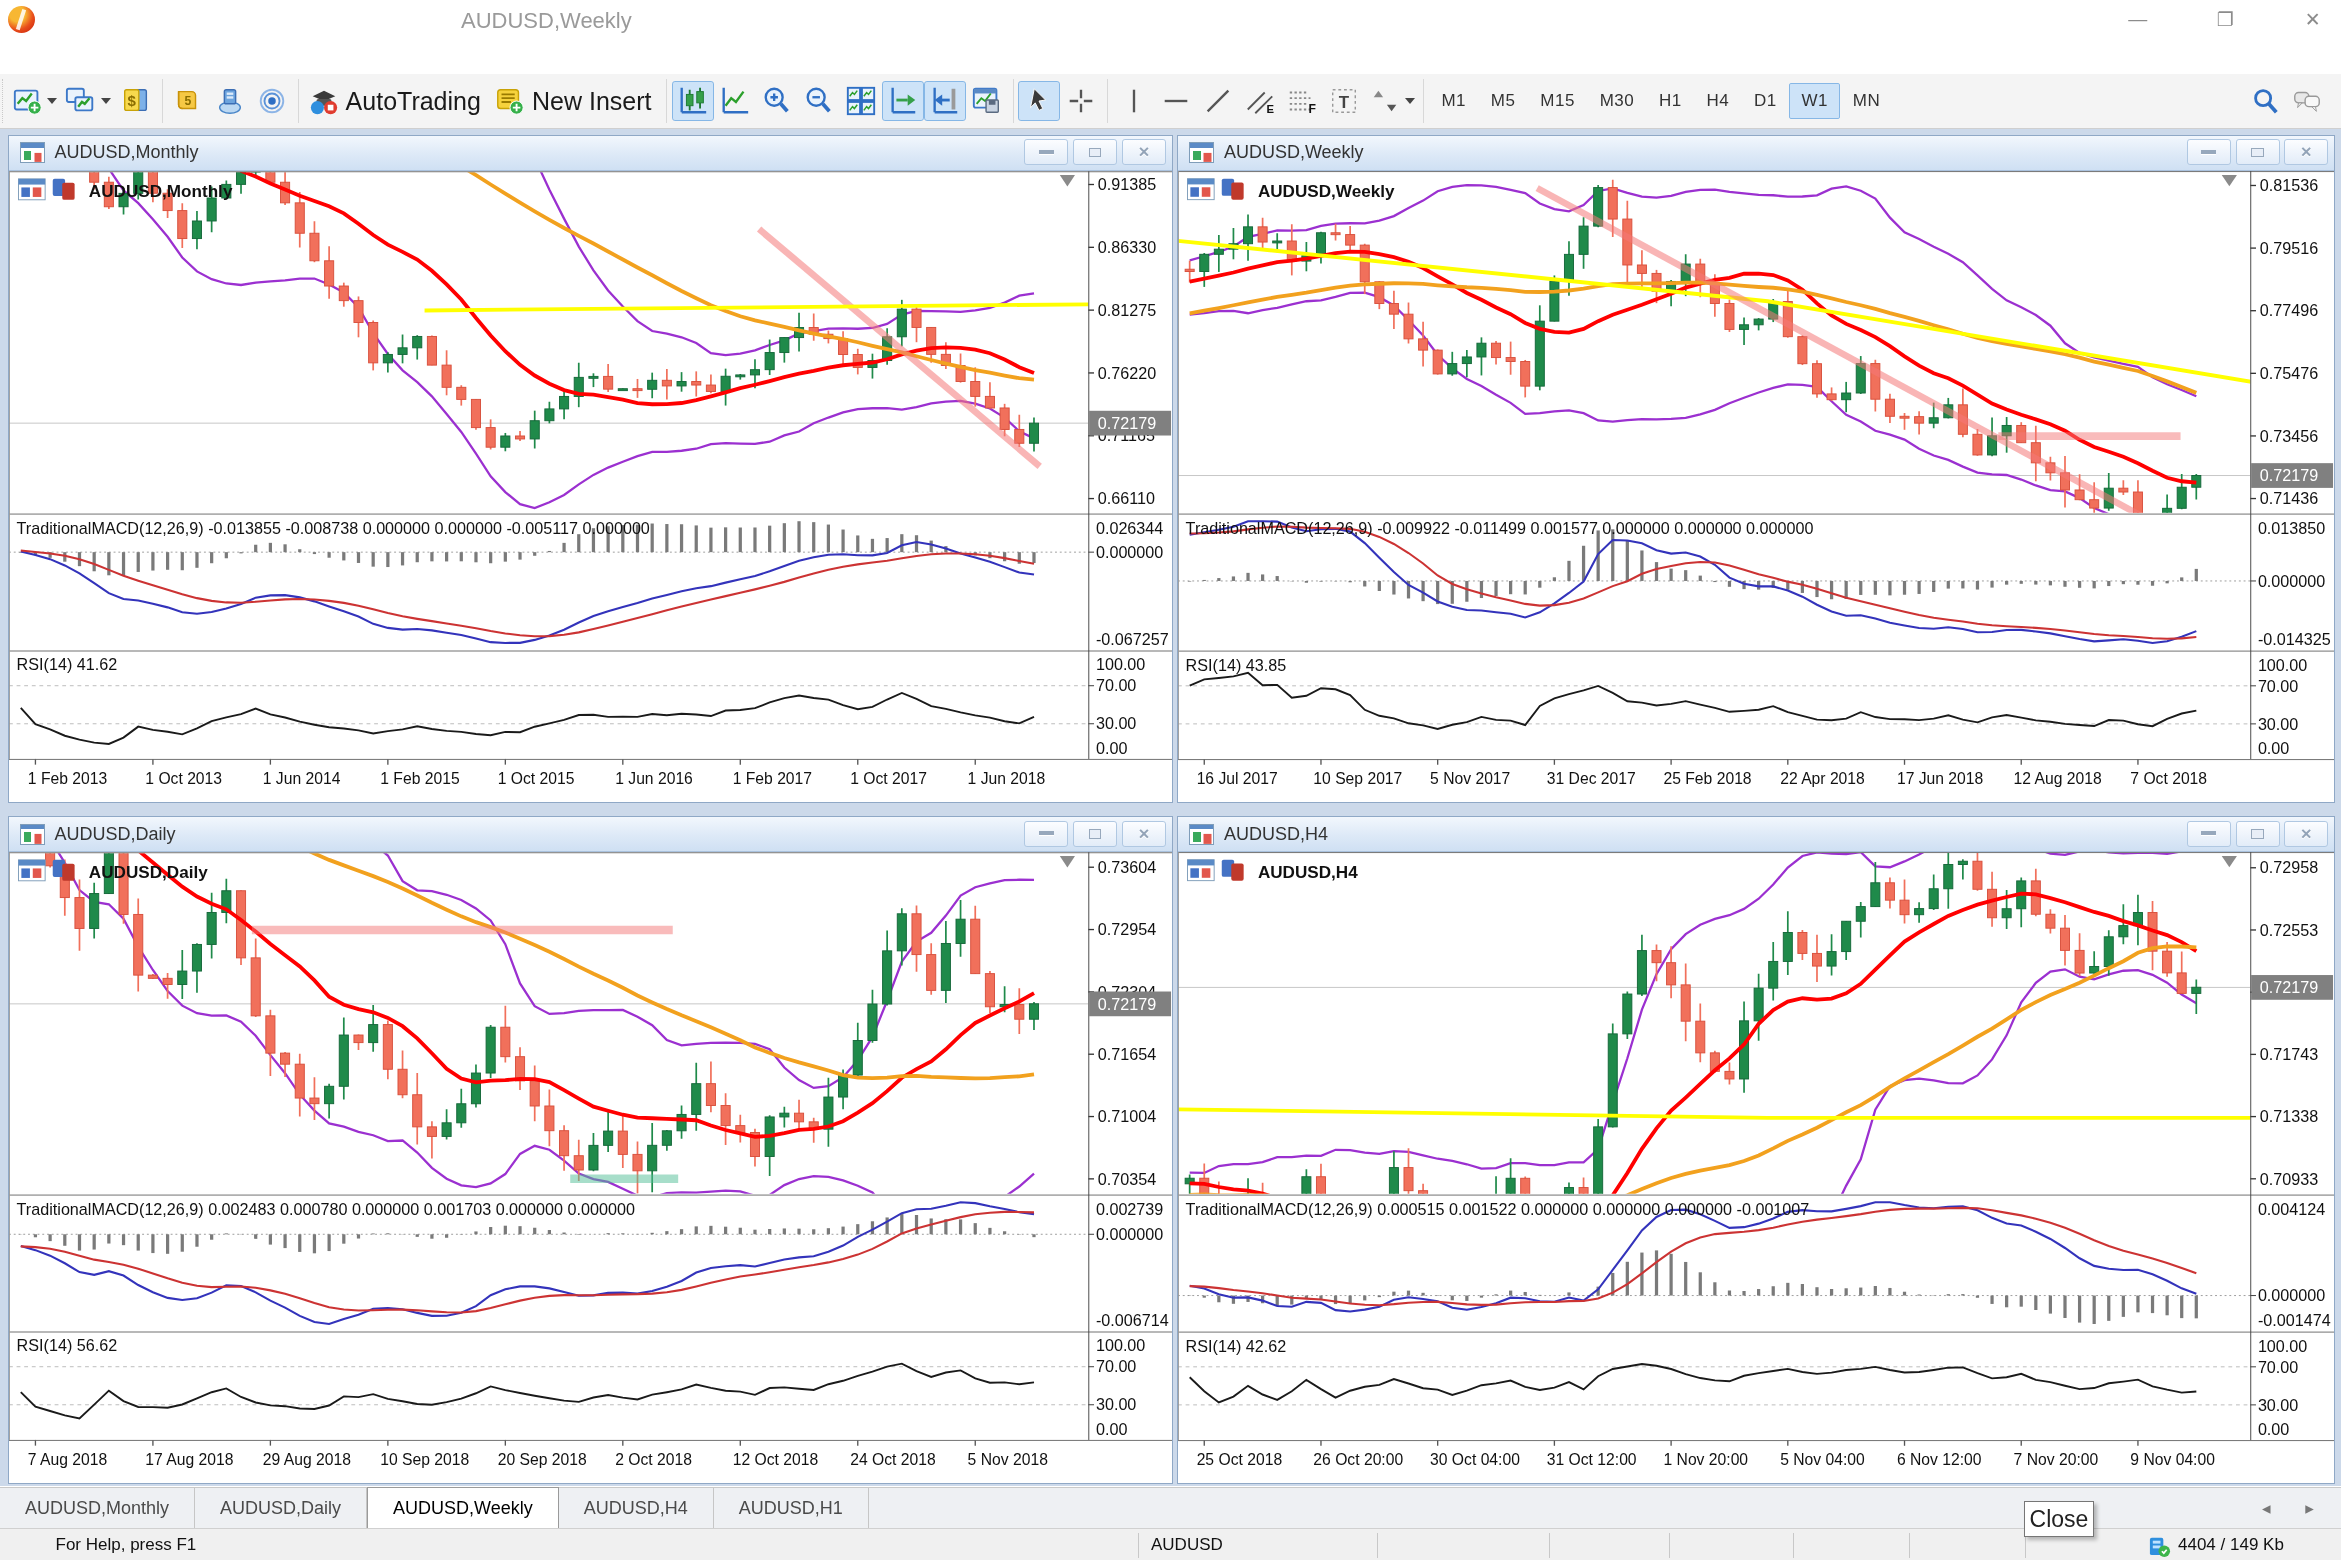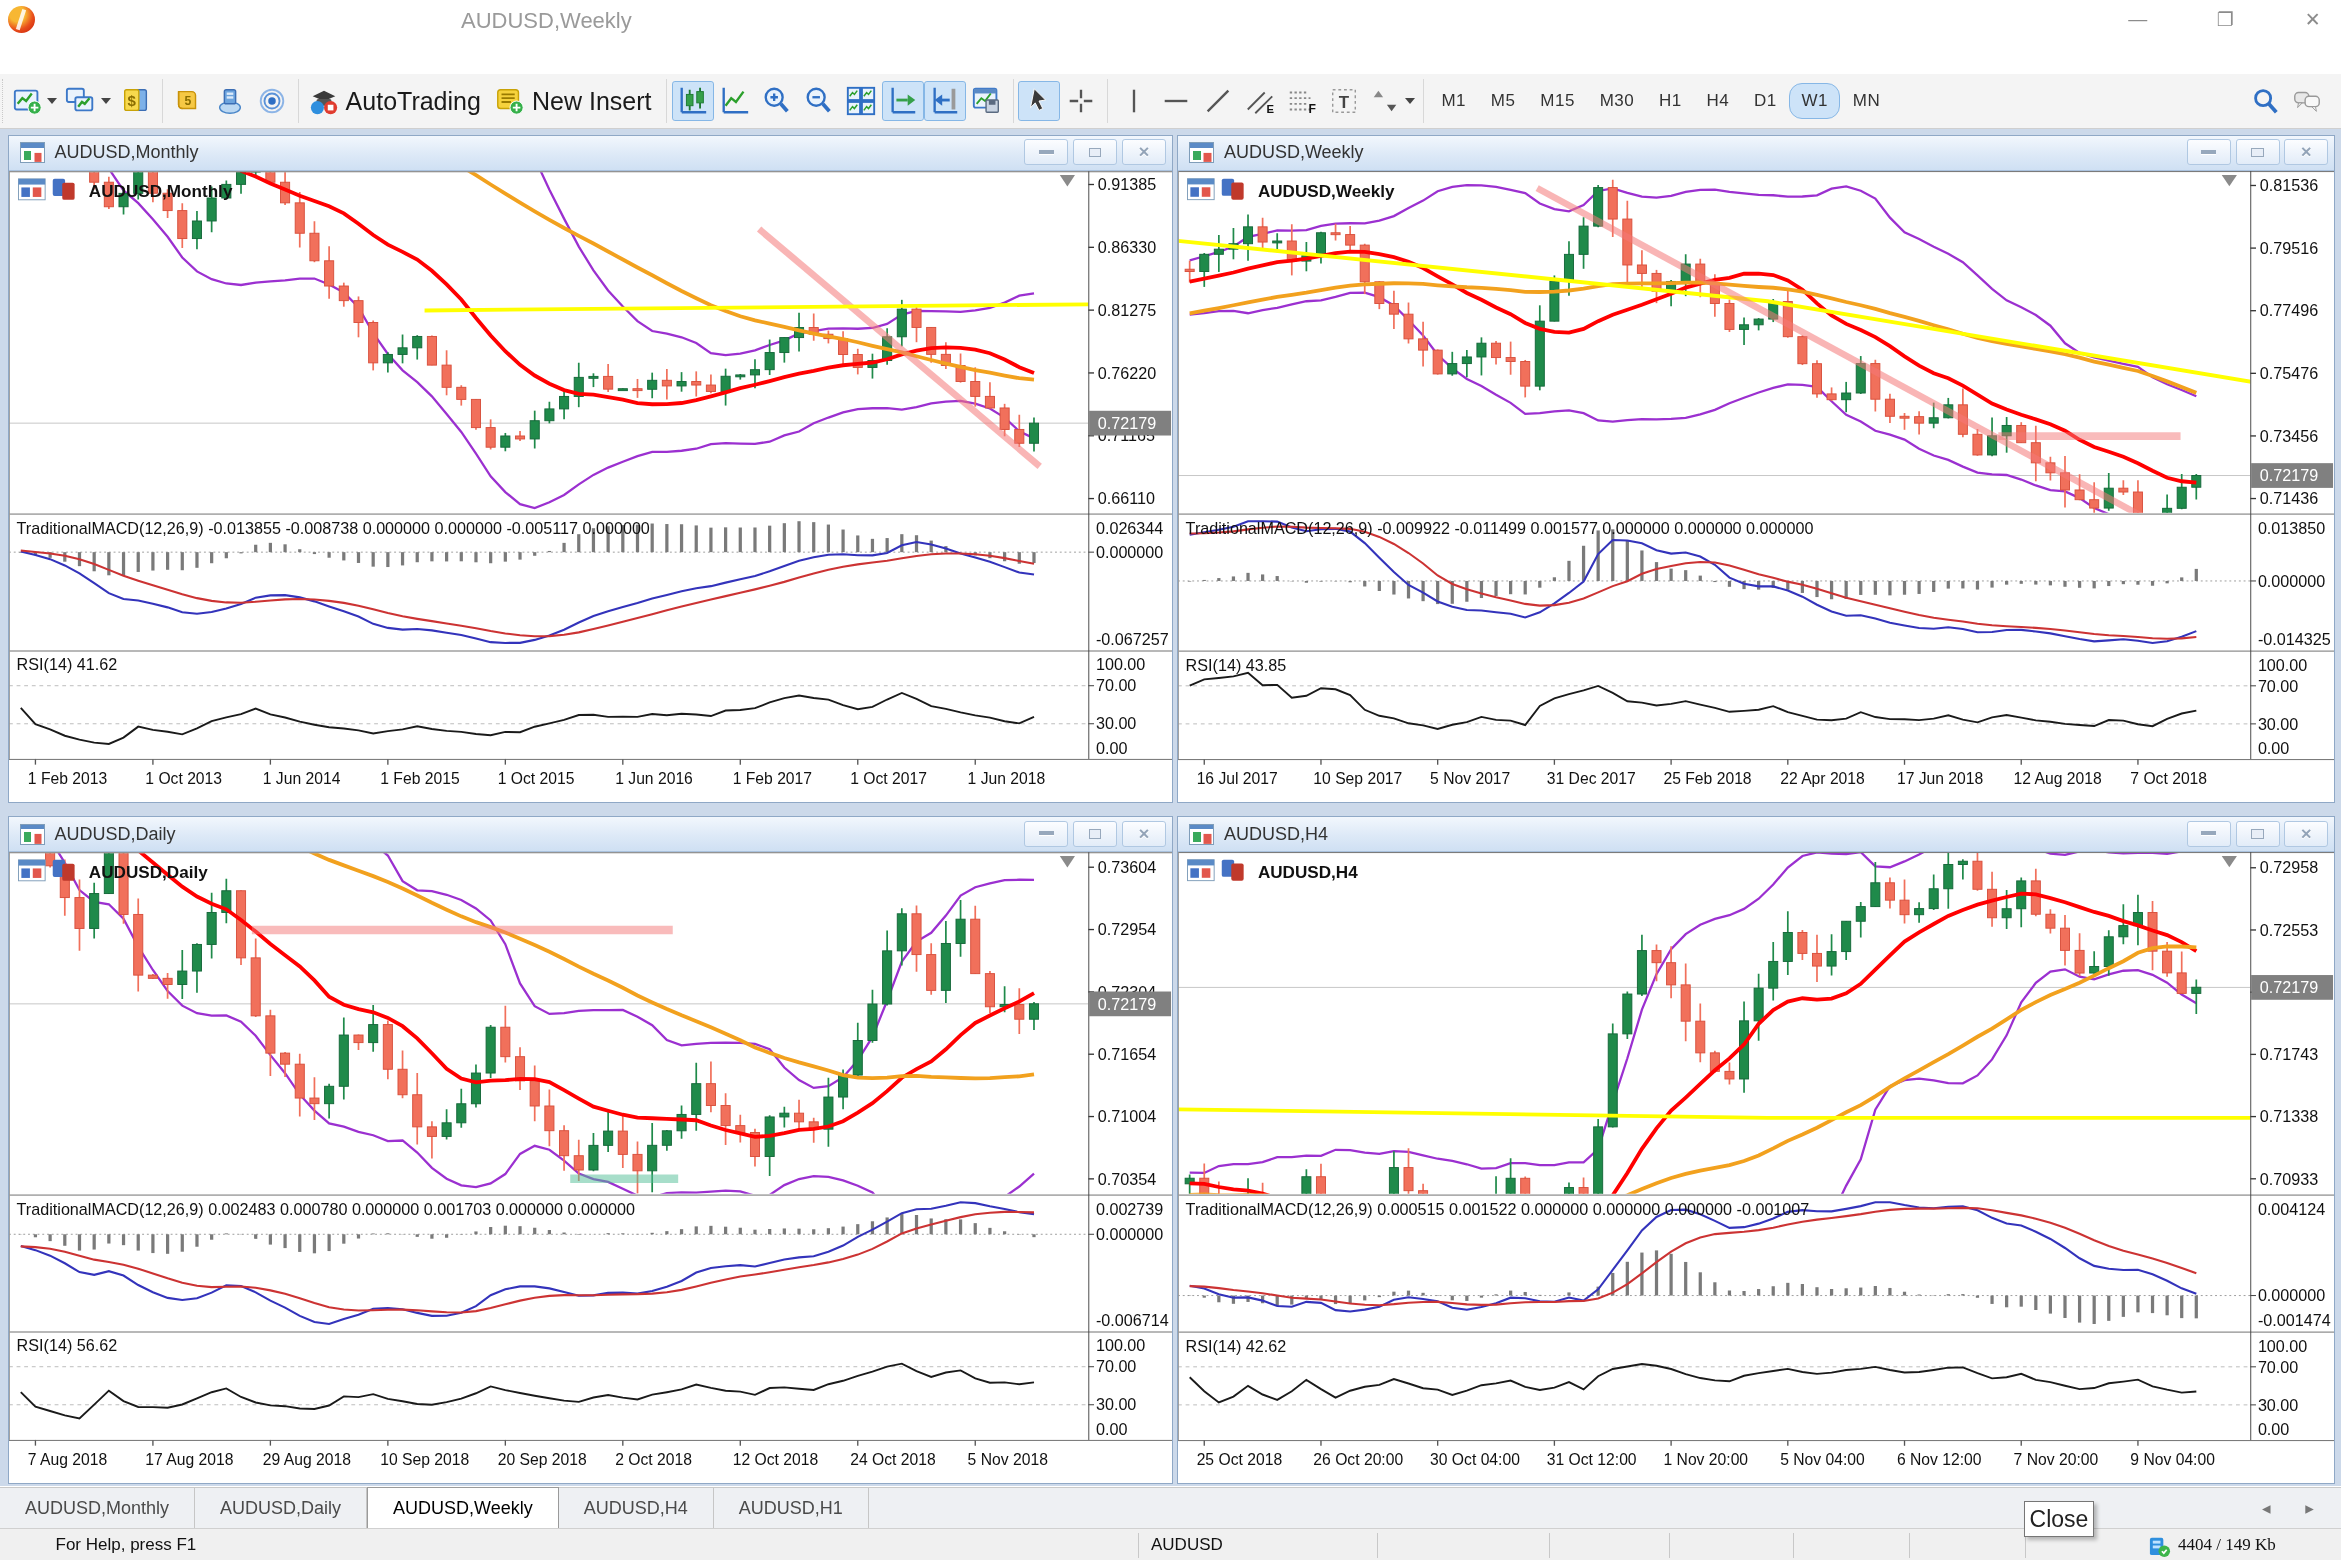--- a/index.html
+++ b/index.html
@@ -15,21 +15,21 @@
   .menubar { position:absolute; left:0; top:38px; width:2342px; height:36px; background:#f0f0f0; border-bottom:1px solid #e0e0e0; display:flex; align-items:center; padding-left:9.5px; }
   .menu-item { font-size:19px; color:#111; padding:0 16px; }
   .toolbar { position:absolute; left:0; top:74px; width:2342px; height:55px; background:#f4f4f4; border-bottom:1px solid #cfcfcf; display:flex; align-items:center; }
   .tb-group { display:flex; align-items:center; height:44px; padding:0 4.8px; border-left:1px solid #d8d8d8; }
   .tb-group:first-child { border-left:1.9px dotted #c9c9c9; margin-left:1.9px; }
   .tb-btn { display:flex; align-items:center; justify-content:center; height:40px; min-width:42px; padding:0 2.9px; border:1px solid transparent; border-radius:2.9px; }
   .tb-btn.active { background:#cde3f8; border-color:#86b7e6; }
   .tb-btn .lbl { font-size:25px; color:#1a1a1a; margin-left:5.7px; margin-right:5.7px; }
   .caret { width:0; height:0; border-left:5.7px solid transparent; border-right:5.7px solid transparent; border-top:6.7px solid #444; margin-left:3.8px; }
   .tf-btn { font-size:17px; color:#333; padding:6.7px 11.4px; border:1px solid transparent; border-radius:1.9px; letter-spacing:0.5px;}
-  .tf-btn.active { background:#cde3f8; border-color:#86b7e6;border-radius:13px; }
+  .tf-btn.active { background:#cde3f8; border-color:#86b7e6; }
   .tb-spacer { flex:1; }
   .mdi { position:absolute; left:0; top:129px; width:2342px; height:1357px; background:#ccd9ea; }
   .chart-window { position:absolute; background:#fff; border:1px solid #8fa8c6; }
   .cw-titlebar { position:relative; height:35px; background:linear-gradient(#f2f7fd,#dde9f7 55%,#cfe0f3); border-bottom:1px solid #aac2de; display:flex; align-items:center; }
   .cw-icon { width:25px; height:21px; margin-left:11.4px; border:1px solid #7f9db9; background:#fff; position:relative; }
   .cw-icon:before { content:""; position:absolute; left:0; top:0; right:0; height:4.8px; background:#5a8ac6; }
   .cw-icon:after { content:""; position:absolute; left:2.9px; top:7.6px; width:7.6px; height:9.5px; background:#3aaa5c; box-shadow:10.5px 1.9px 0 #e2574c; }
   .cw-title { font-size:18px; color:#333; margin-left:9.5px; }
   .cw-buttons { position:absolute; right:5.7px; top:3.8px; display:flex; gap:4.8px; }
   .cw-btn { width:44px; height:26px; border:1px solid #b0c8e2; border-radius:2.9px; background:linear-gradient(#fcfdff,#e2ecf8); display:flex; align-items:center; justify-content:center; color:#93a4b8; font-size:14.3px; font-weight:bold; text-shadow:0 1px 0 #fff; }
@@ -37,21 +37,21 @@
   .cw-btn .dash { width:15px; height:4.8px; background:#97a8bc; border-bottom:1px solid #fff; }
   .cw-body { position:relative; }
   .tabbar { position:absolute; left:0; top:1487px; width:2342px; height:42px; background:#eef0f3; border-top:1px solid #c9c9c9; display:flex; align-items:flex-end; }
   .tab { height:41px; line-height:40px; padding:0 25px; font-size:18px; color:#4a4a4a; border-right:1px solid #c6c6c6; background:#eef0f3; }
   .tab.active { background:#fff; border:1px solid #9a9a9a; border-bottom:none; color:#000; height:42px; }
   .tab-arrows { margin-left:auto; margin-right:13.3px; color:#777; font-size:17px; align-self:center; letter-spacing:15px;}
   .statusbar { position:absolute; left:0; top:1528px; width:2342px; height:32px; background:#f0f0f0; border-top:1px solid #d0d0d0; font-size:17px; color:#111; }
   .sb-help { position:absolute; left:9.5px; top:5.7px;padding-left:46px; }
   .sb-symbol { position:absolute; left:1151px; top:5.7px; }
   .sb-sep { position:absolute; top:3.8px; width:1px; height:25px; background:#c8c8c8; }
-  .sb-traffic { position:absolute; left:2178px; top:5.7px;font-family:Liberation Serif, serif; }
+  .sb-traffic { position:absolute; left:2178px; top:5.7px; }
   .sb-traffic-icon { position:absolute; left:2148px; top:4.8px; width:23px; height:23px; }
   .close-tooltip { position:absolute; left:2024px; top:1501px; width:70px; height:36px; background:#fff; border:1px solid #767676; box-shadow:2.9px 2.9px 3.8px rgba(0,0,0,0.25); font-size:23px; color:#222; display:flex; align-items:center; justify-content:center; z-index:50; }
 </style>
 </head>
 <body>
 
 <div id="app">
   <div class="titlebar">
     <div class="app-logo"></div>
     <div class="win-title">AUDUSD,Weekly</div>

